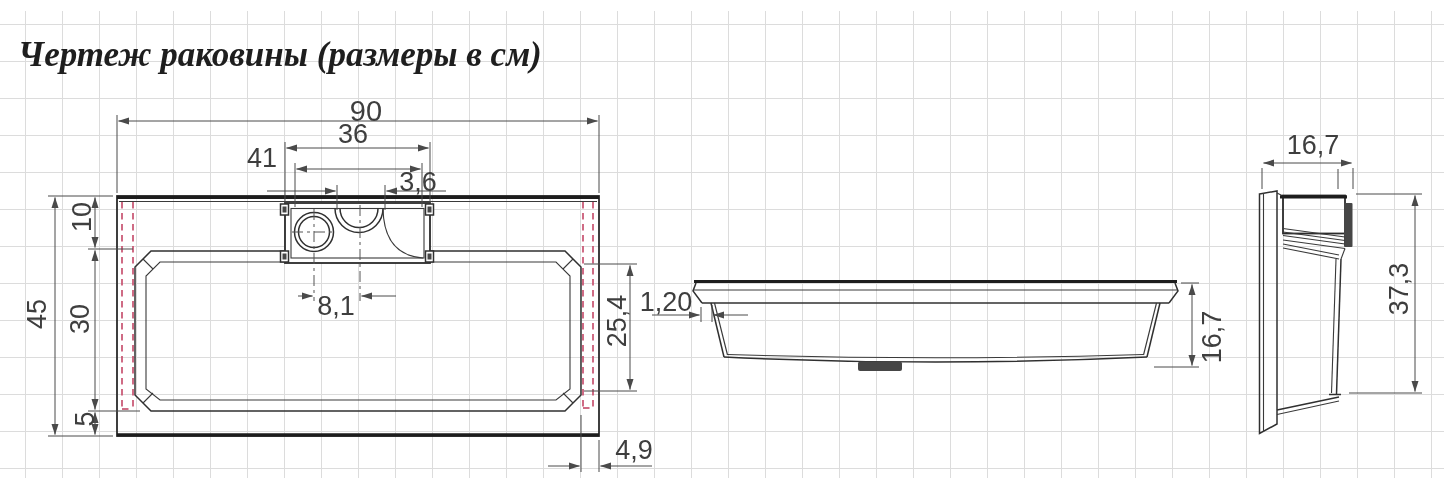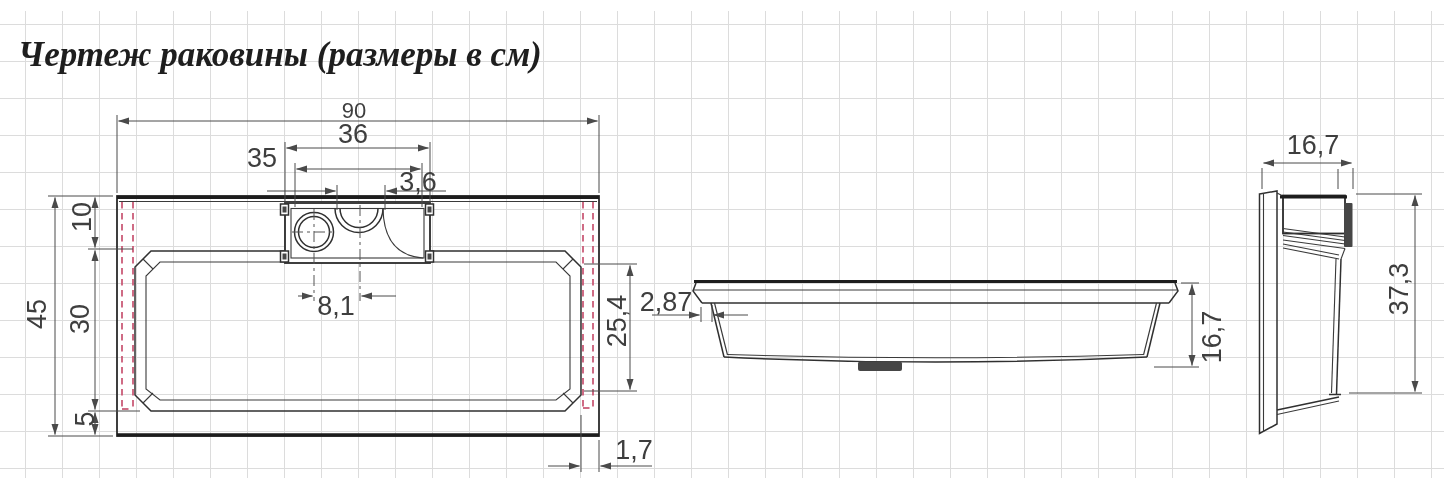--- a/index.html
+++ b/index.html
@@ -192,29 +192,29 @@
       <line x1="446" y1="180" x2="386.5" y2="180" class="dim" marker-end="url(#ar)"></line>
       <line x1="298" y1="285" x2="312.5" y2="285" class="dim" marker-end="url(#ar)"></line>
       <line x1="396" y1="285" x2="361.5" y2="285" class="dim" marker-end="url(#ar)"></line>
       <line x1="548" y1="455" x2="579.5" y2="455" class="dim" marker-end="url(#ar)"></line>
       <line x1="652" y1="455" x2="600.5" y2="455" class="dim" marker-end="url(#ar)"></line>
       <line x1="652" y1="304" x2="699.5" y2="304" class="dim" marker-end="url(#ar)"></line>
       <line x1="748" y1="304" x2="713.5" y2="304" class="dim" marker-end="url(#ar)"></line>
     </g>
   </svg>
 
-  <div class="dlab" style="left:319px;top:85px;font-size:22px">90</div>
+  <div class="dlab" style="left:331px;top:85px;font-size:29px">90</div>
   <div class="dlab" style="left:318px;top:108px">36</div>
-  <div class="dlab" style="left:227px;top:132px">35</div>
+  <div class="dlab" style="left:227px;top:132px">41</div>
   <div class="dlab" style="left:383px;top:156px">3,6</div>
   <div class="dlab" style="left:301px;top:280px">8,1</div>
   <div class="dlab rot" style="left:2px;top:288px">45</div>
   <div class="dlab rot" style="left:47px;top:191px">10</div>
   <div class="dlab rot" style="left:45px;top:293px">30</div>
   <div class="dlab rot" style="left:50px;top:393px">5</div>
   <div class="dlab wide rot" style="left:571px;top:295px">25,4</div>
-  <div class="dlab" style="left:599px;top:424px">1,7</div>
-  <div class="dlab wide" style="left:620px;top:276px">2,87</div>
+  <div class="dlab" style="left:599px;top:424px">4,9</div>
+  <div class="dlab wide" style="left:620px;top:276px">1,20</div>
   <div class="dlab wide rot" style="left:1166px;top:311px">16,7</div>
   <div class="dlab wide" style="left:1267px;top:119px">16,7</div>
   <div class="dlab wide rot" style="left:1353px;top:263px">37,3</div>
 
 </div>
 
 </body></html>

